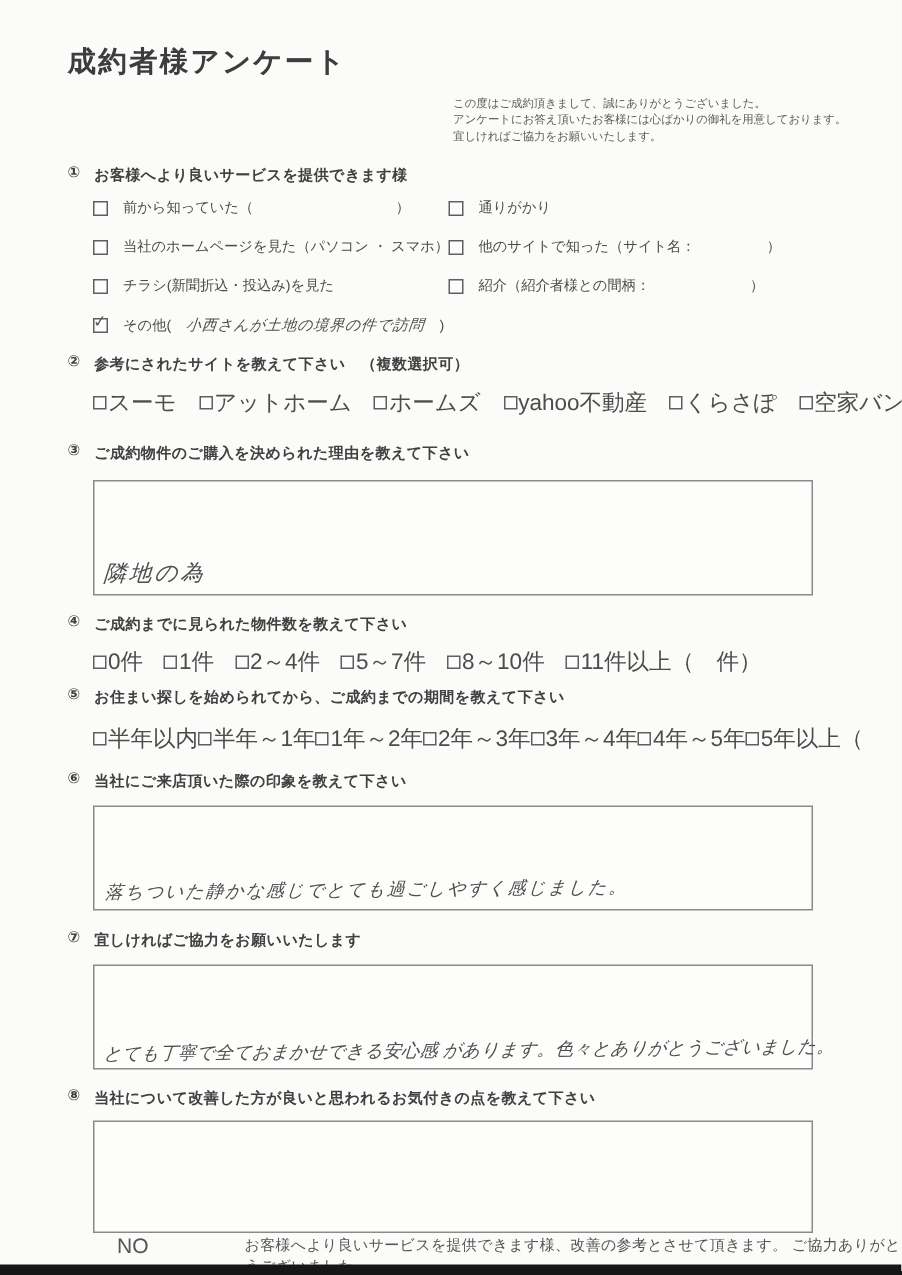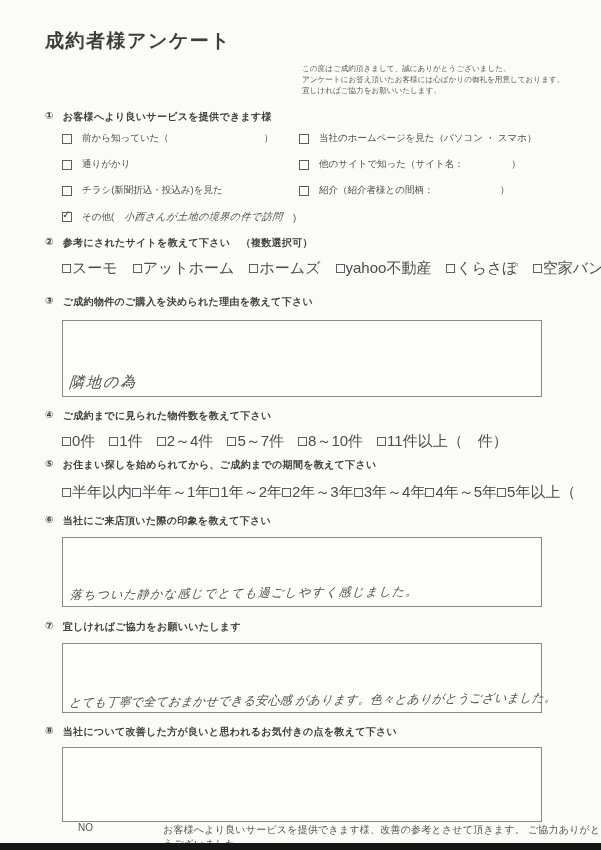--- a/index.html
+++ b/index.html
@@ -54,21 +54,21 @@
   }
   .hw{
     display:inline-block;color:#4e4e4e;
     transform:rotate(-0.6deg) skewX(-5deg);
     font-style:italic;
   }
   .hw-inline{font-size:10px;letter-spacing:0.5px;transform:skewX(-6deg);font-style:italic;}
   .hw-q3{position:absolute;left:6px;bottom:4px;font-size:15px;letter-spacing:2px;}
   .hw-q6{position:absolute;left:7px;bottom:4px;font-size:12px;letter-spacing:1.2px;white-space:nowrap;}
   .hw-q7{position:absolute;left:6px;bottom:3px;font-size:12px;letter-spacing:0.2px;white-space:nowrap;}
-  .footer-no{position:absolute;left:78px;top:822px;font-size:10px;color:#555;}
+  .footer-no{position:absolute;left:78px;top:822px;font-size:14px;color:#555;}
   .footer-text{position:absolute;left:163px;top:823px;font-size:10px;color:#555;letter-spacing:0.2px;}
   .scan-bar{position:absolute;left:0;bottom:0;width:601px;height:7px;background:#161616;}
 </style>
 </head>
 <body>
 
 <div class="page">
 
   <h1 class="title">成約者様アンケート</h1>
 
@@ -82,25 +82,25 @@
     <span class="q-num">①</span>
     <span>お客様へより良いサービスを提供できます様</span>
   </div>
   <div class="q1-grid">
     <div class="opt">
       <span class="cb"></span>
       <span>前から知っていた（　　　　　　　　　　）</span>
     </div>
     <div class="opt">
       <span class="cb"></span>
+      <span>通りがかり</span>
+    </div>
+    <div class="opt">
+      <span class="cb"></span>
       <span>当社のホームページを見た（パソコン ・ スマホ）</span>
-    </div>
-    <div class="opt">
-      <span class="cb"></span>
-      <span>通りがかり</span>
     </div>
     <div class="opt">
       <span class="cb"></span>
       <span>他のサイトで知った（サイト名：　　　　　）</span>
     </div>
     <div class="opt">
       <span class="cb"></span>
       <span>チラシ(新聞折込・投込み)を見た</span>
     </div>
     <div class="opt">

